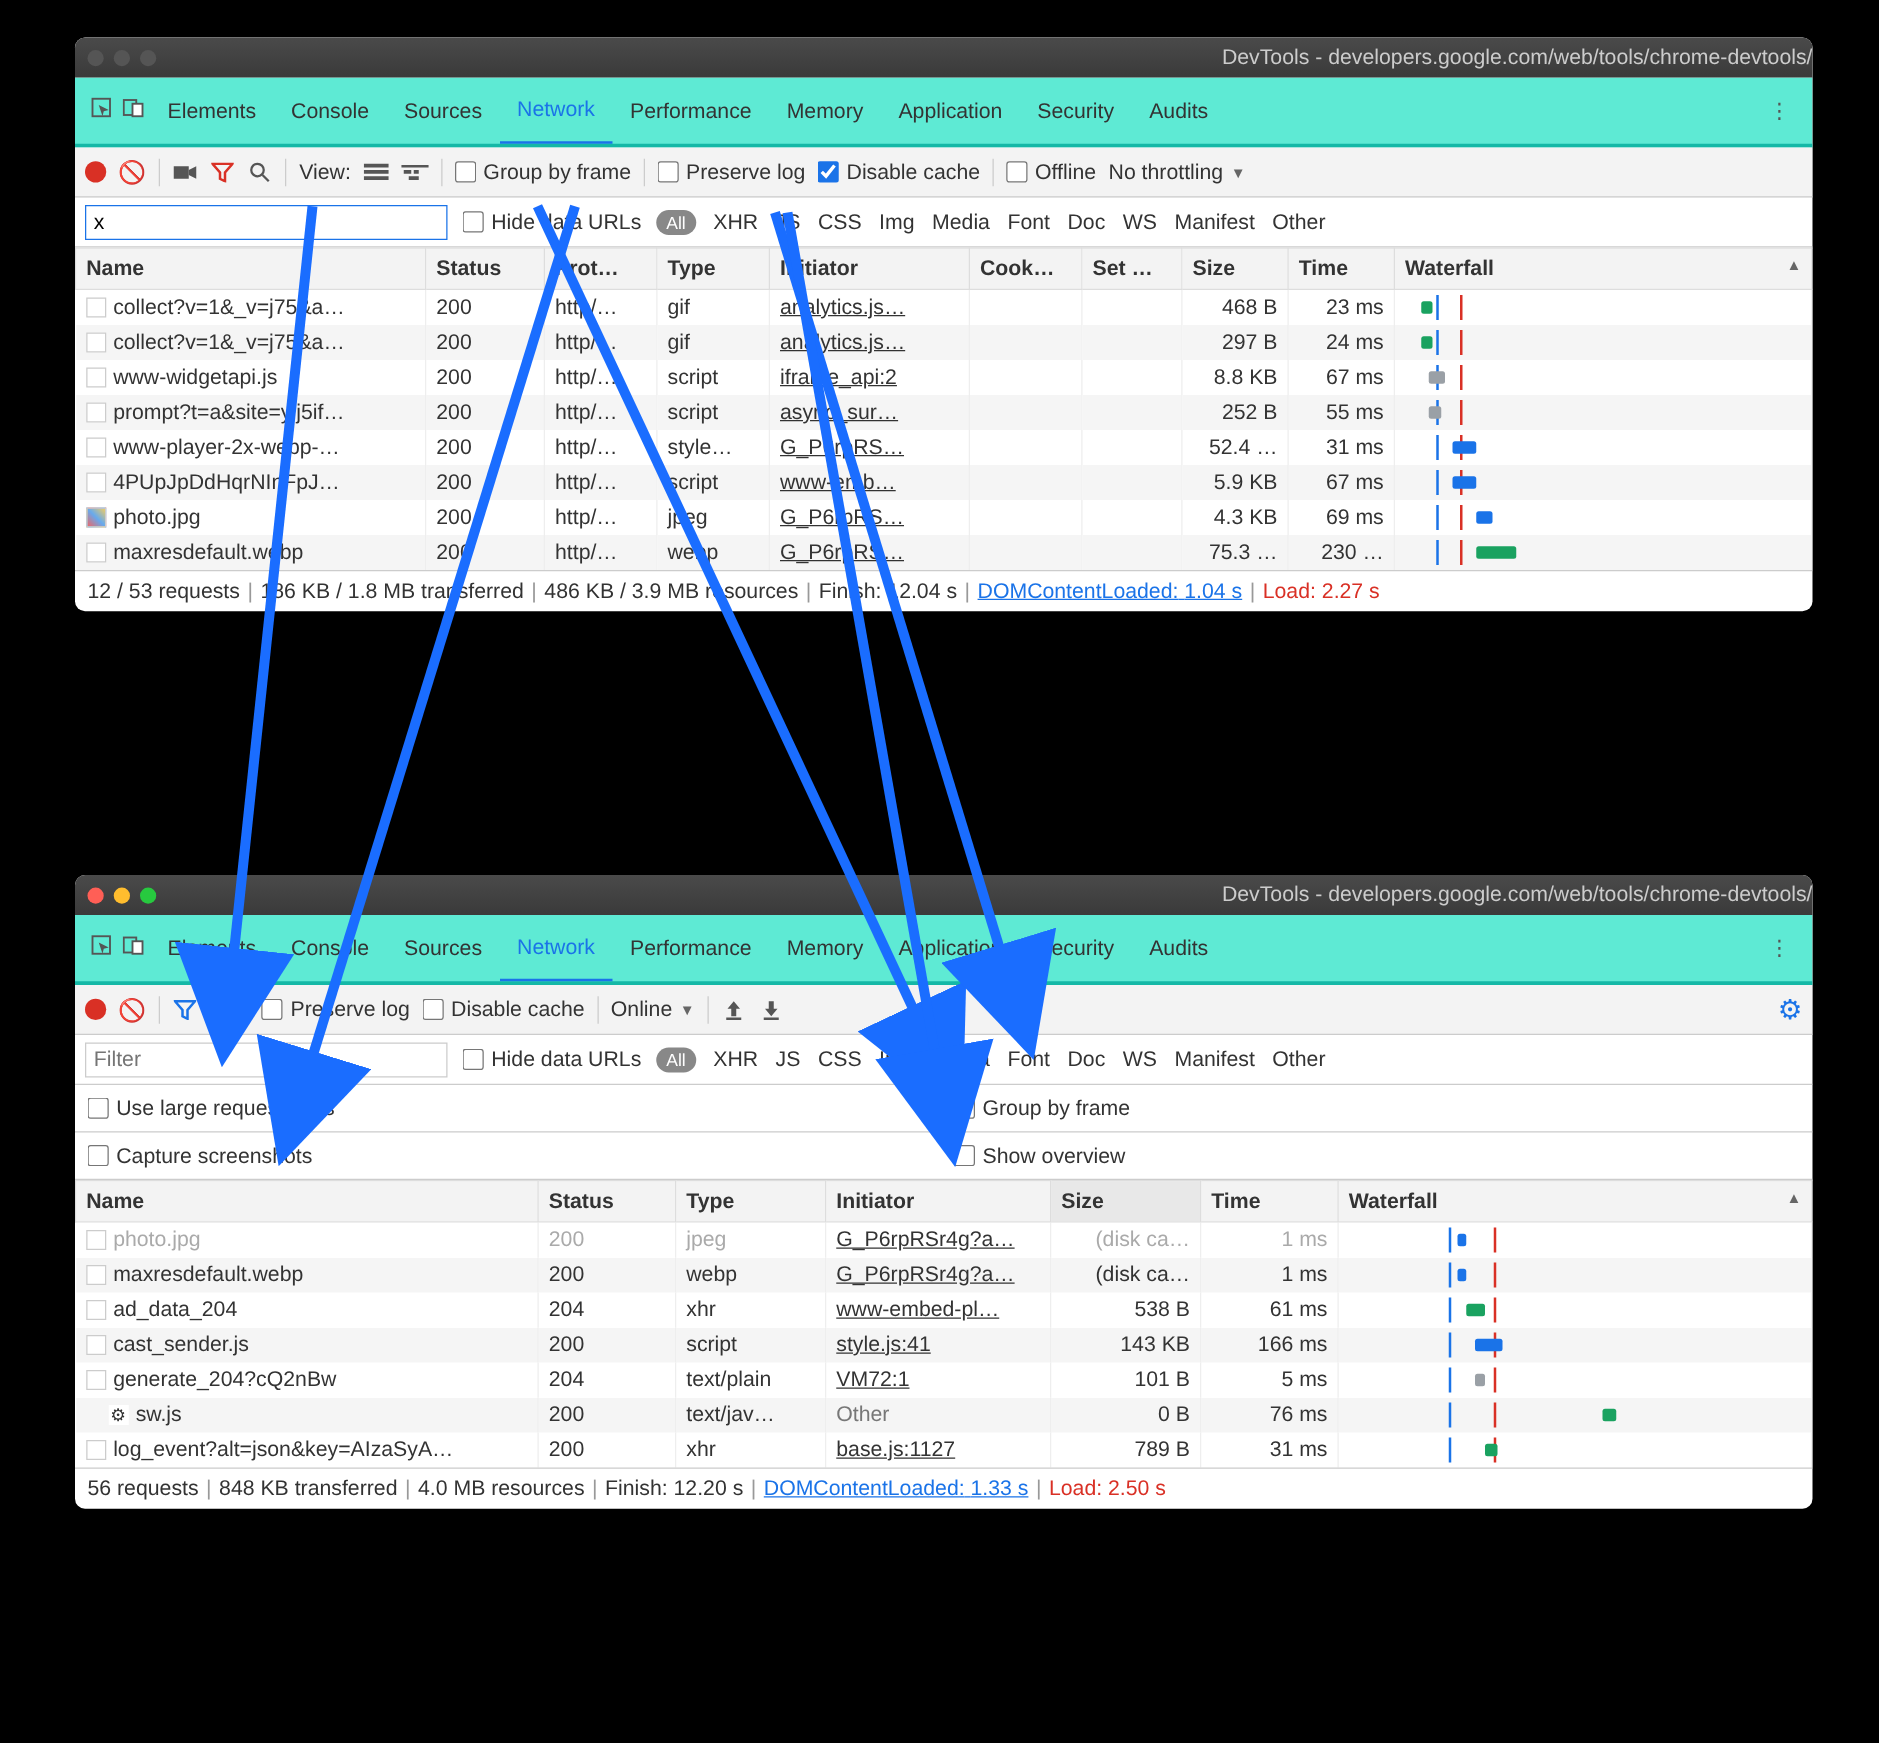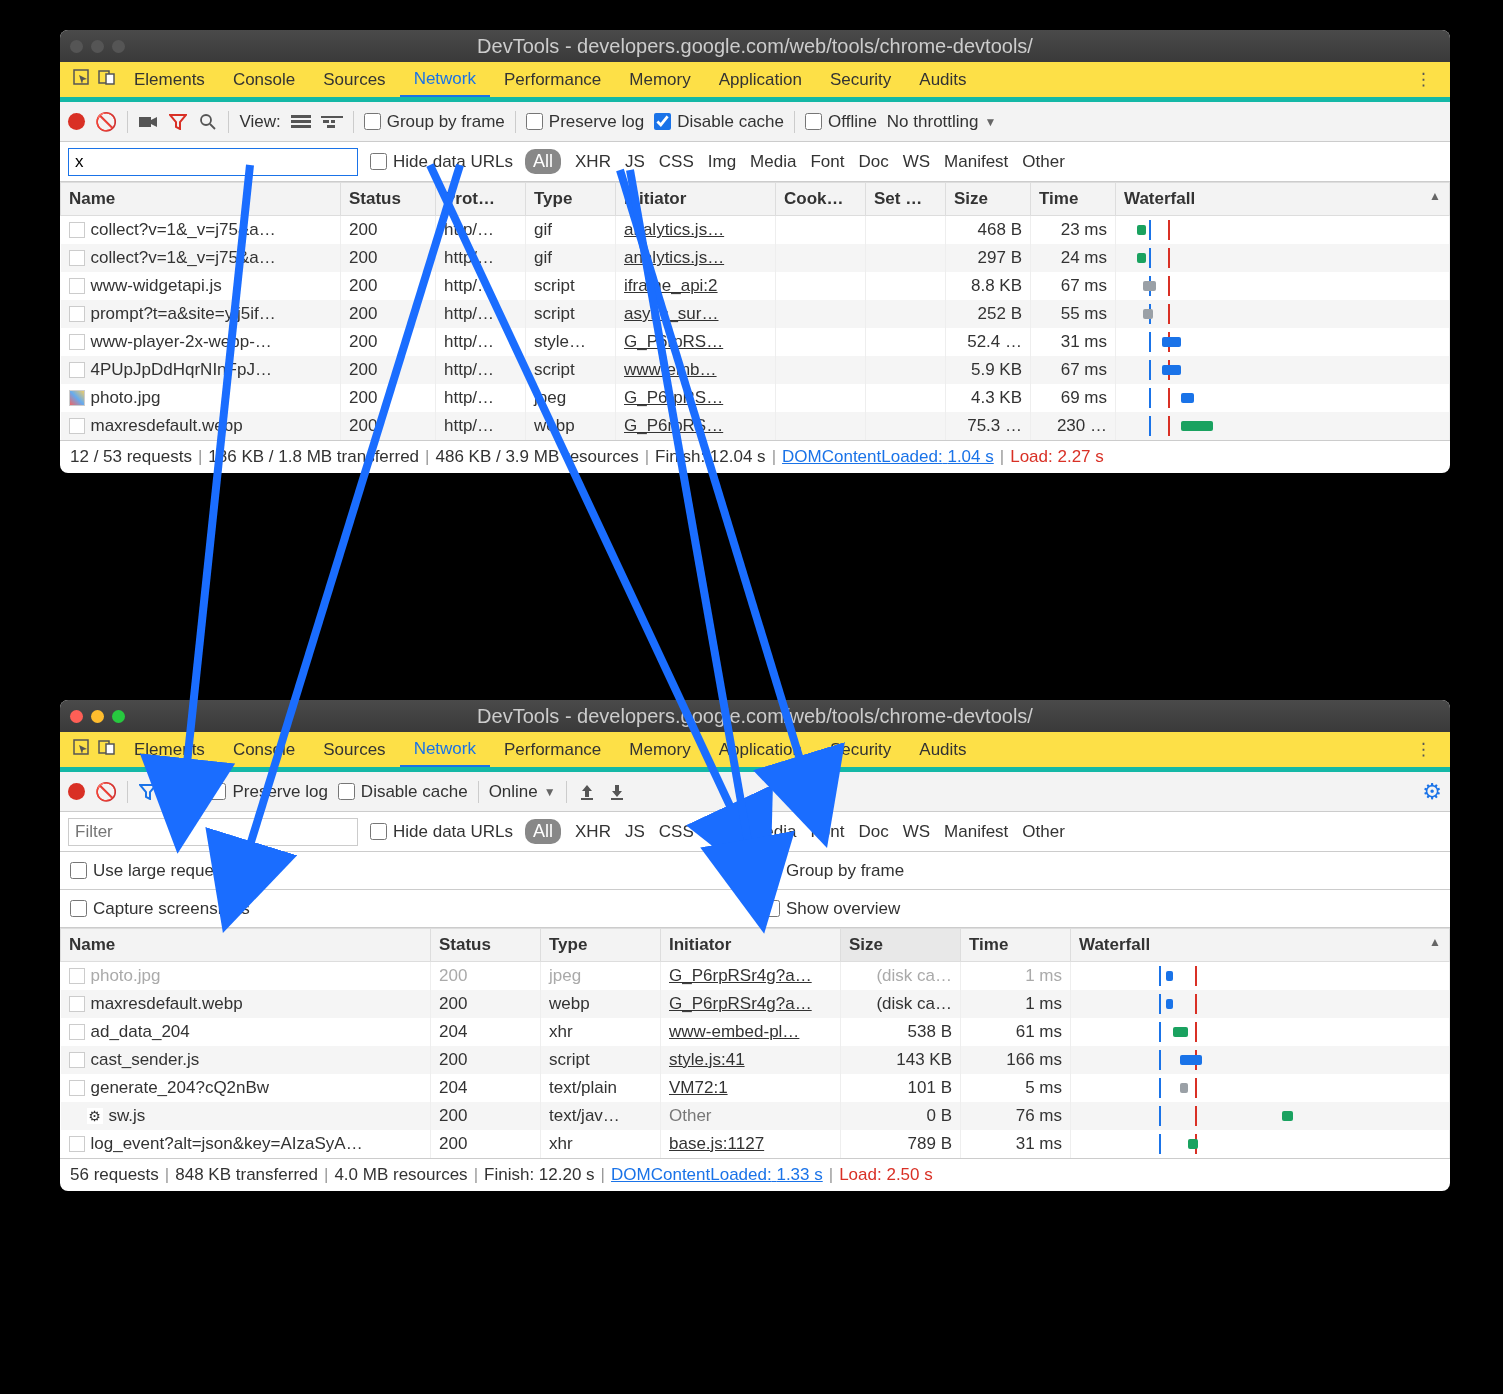--- a/index.html
+++ b/index.html
@@ -17,31 +17,31 @@
     position: absolute;
     background: #fff;
     border-radius: 8px;
     box-shadow: 0 4px 24px rgba(0,0,0,0.5);
     overflow: hidden;
   }
   .titlebar {
     background: linear-gradient(#4a4a4a,#3a3a3a);
     color: #ccc;
     height: 32px;
-    text-align: center;
+    text-align: right;
     line-height: 32px;
-    font-size: 20px;
+    font-size: 17px;
     position: relative;
   }
   .dots { position:absolute; left:10px; top:10px; display:flex; gap:8px;}
   .dot { width:13px;height:13px;border-radius:50%; background:#555;}
   .dot.r{background:#ff5f56;} .dot.y{background:#ffbd2e;} .dot.g{background:#27c93f;}
   .tabs {
-    display:flex; align-items:center; height:40px; border-bottom:5px solid #14b8a6;
-    background:#fde047; padding:0 8px; font-size:17px;
+    display:flex; align-items:center; height:56px; border-bottom:3px solid #14b8a6;
+    background:#5eead4; padding:0 8px; font-size:17px;
   }
   .tabs .icon { width:26px; text-align:center; color:#555; }
   .tab { padding:0 14px; height:100%; display:flex; align-items:center; cursor:pointer;}
   .tab.active { color:#1a73e8; border-bottom:2px solid #1a73e8;}
   .tabs .kebab { margin-left:auto; padding:0 10px; color:#555;}
   .toolbar {
     display:flex; align-items:center; height:40px; padding:0 8px; gap:10px;
     border-bottom:1px solid #ccc; font-size:17px; background:#f3f3f3;
   }
   .toolbar .sep { width:1px; height:22px; background:#ccc; }
@@ -53,21 +53,21 @@
   .sel { display:flex; align-items:center; gap:6px;}
   .filterrow {
     display:flex; align-items:center; height:40px; padding:0 8px; gap:12px;
     border-bottom:1px solid #ccc; font-size:17px;
   }
   .filterinput {
     border:1px solid #1a73e8; height:28px; padding:0 6px; font-size:17px; width:290px;
   }
   .filterinput.plain { border:1px solid #ccc; }
   .pill {
-    background:#888; color:#fff; border-radius:10px; padding:2px 8px; font-size:18px;
+    background:#888; color:#fff; border-radius:10px; padding:2px 8px; font-size:14px;
   }
   .ftype { color:#333; }
   .settingsrow {
     display:flex; align-items:center; height:38px; padding:0 10px;
     border-bottom:1px solid #ccc; font-size:17px; gap:16px;
   }
   .settingsrow .half { flex:1; display:flex; align-items:center; gap:8px;}
   
   .tbl { width:100%; border-collapse:collapse; font-size:17px; }
   .tbl th {

